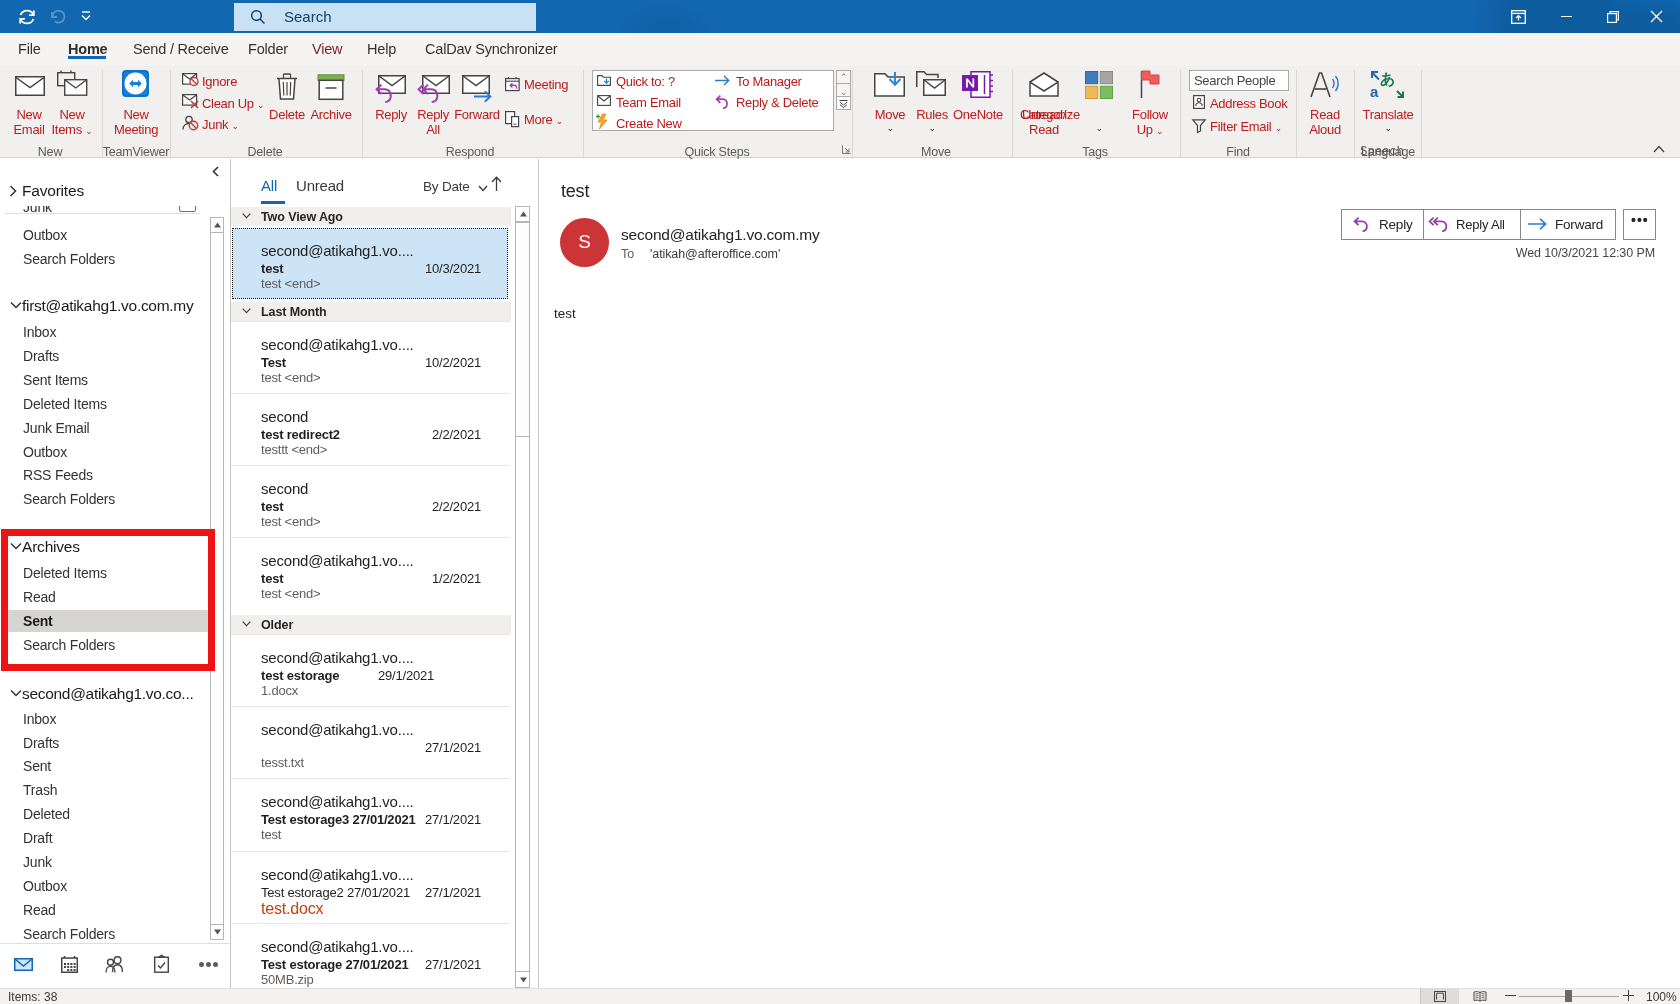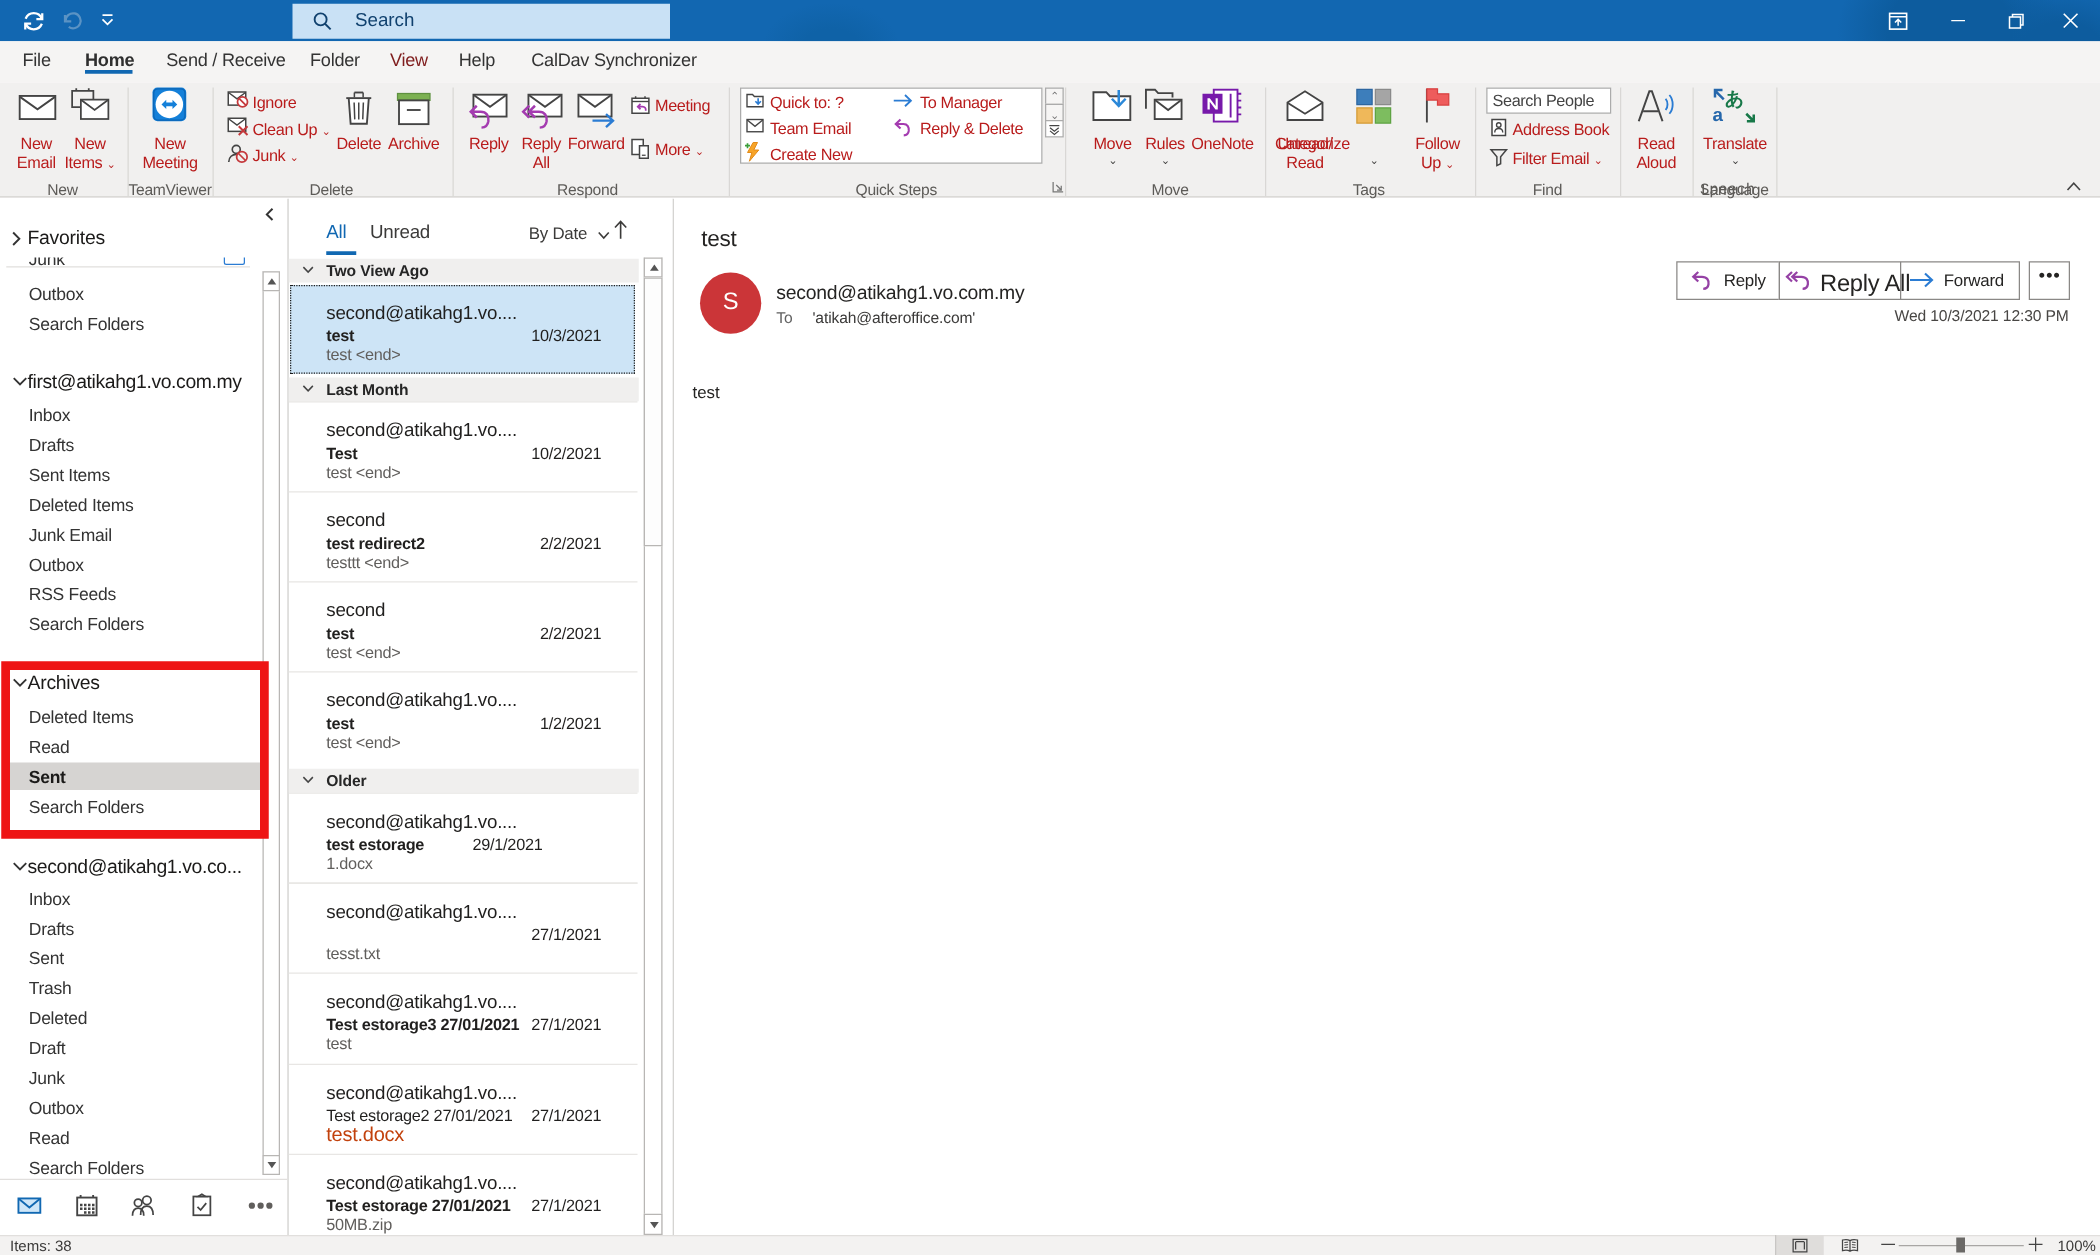--- a/index.html
+++ b/index.html
@@ -502,21 +502,21 @@
 <div class="a" style="left:1423px;top:209px;width:98px;height:31px;background:#fff;border:1px solid #8a8886;"></div>
 <div class="a" style="left:1520px;top:209px;width:96px;height:31px;background:#fff;border:1px solid #8a8886;"></div>
 <div class="a" style="left:1623px;top:209px;width:33px;height:31px;background:#fff;border:1px solid #8a8886;"></div>
 <svg style="left:1353px;top:216px;" width="17" height="16" viewBox="0 0 17 16">
     <path d="M5.6 1.6 L1.6 5.4 L5.6 9.2 M2.4 5.4 L8.6 5.4 C12.7 5.4 14.2 8.2 13.8 11.4 C13.5 13.7 11.7 15 9.6 15.1" fill="none" stroke="#9541a5" stroke-width="1.8"></path>
   </svg>
 <div class="a" style="left:1379px;top:217px;font-size:13.5px;color:#252423;letter-spacing:-0.2px;">Reply</div>
 <svg style="left:1428px;top:216px;" width="22" height="16" viewBox="0 0 22 16">
     <path d="M5.6 1.6 L1.6 5.4 L5.6 9.2 M9.8 1.6 L5.8 5.4 L9.8 9.2 M6.4 5.4 L13.1 5.4 C17.2 5.4 18.7 8.2 18.3 11.4 C18 13.7 16.2 15 14.1 15.1" fill="none" stroke="#9541a5" stroke-width="1.8"></path>
   </svg>
-<div class="a" style="left:1456px;top:217px;font-size:19px;color:#252423;letter-spacing:-0.2px;">Reply All</div>
+<div class="a" style="left:1456px;top:217px;font-size:13px;color:#252423;letter-spacing:-0.2px;">Reply All</div>
 <svg style="left:1528px;top:218px;" width="19" height="12" viewBox="0 0 19 12">
     <path d="M0 6 L17 6 M12 0.8 L17.6 6 L12 11.2" fill="none" stroke="#2b7cd3" stroke-width="1.7"></path>
   </svg>
 <div class="a" style="left:1555px;top:217px;font-size:13.5px;color:#252423;letter-spacing:-0.2px;">Forward</div>
 <div class="a" style="left:1631px;top:212px;font-size:14px;color:#252423;font-weight:bold;letter-spacing:1px;">•••</div>
 <div class="a" style="left:1455px;top:246px;width:200px;text-align:right;font-size:12.5px;color:#484644;letter-spacing:-0.1px;">Wed 10/3/2021 12:30 PM</div>
 <div class="a" style="left:554px;top:306px;font-size:13.5px;color:#252423;">test</div>
 
 <div class="a" style="left:1420px;top:988px;width:39px;height:16px;background:#dfdddb;border-left:1px solid #c8c6c4;"></div>
 <svg style="left:1434px;top:991px;" width="12" height="11" viewBox="0 0 12 11">

